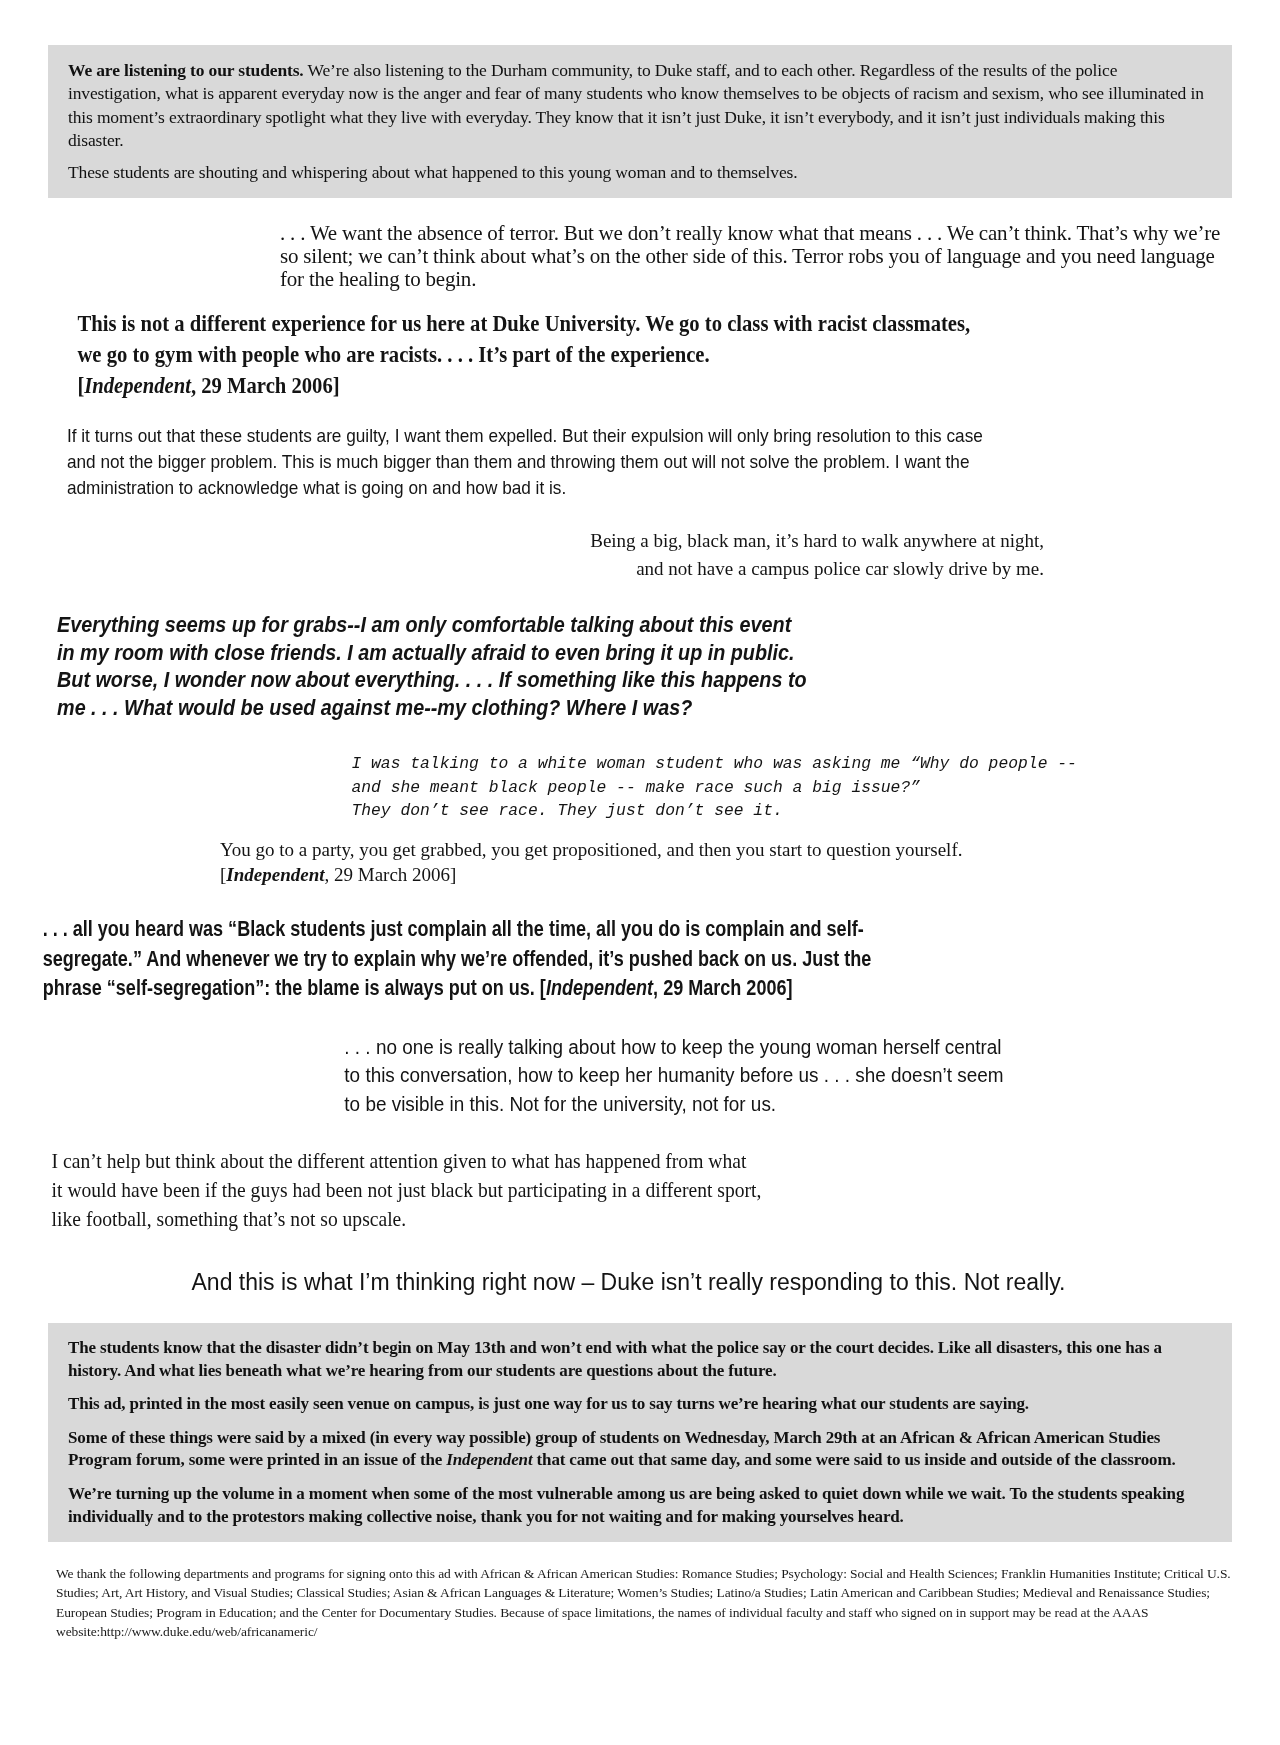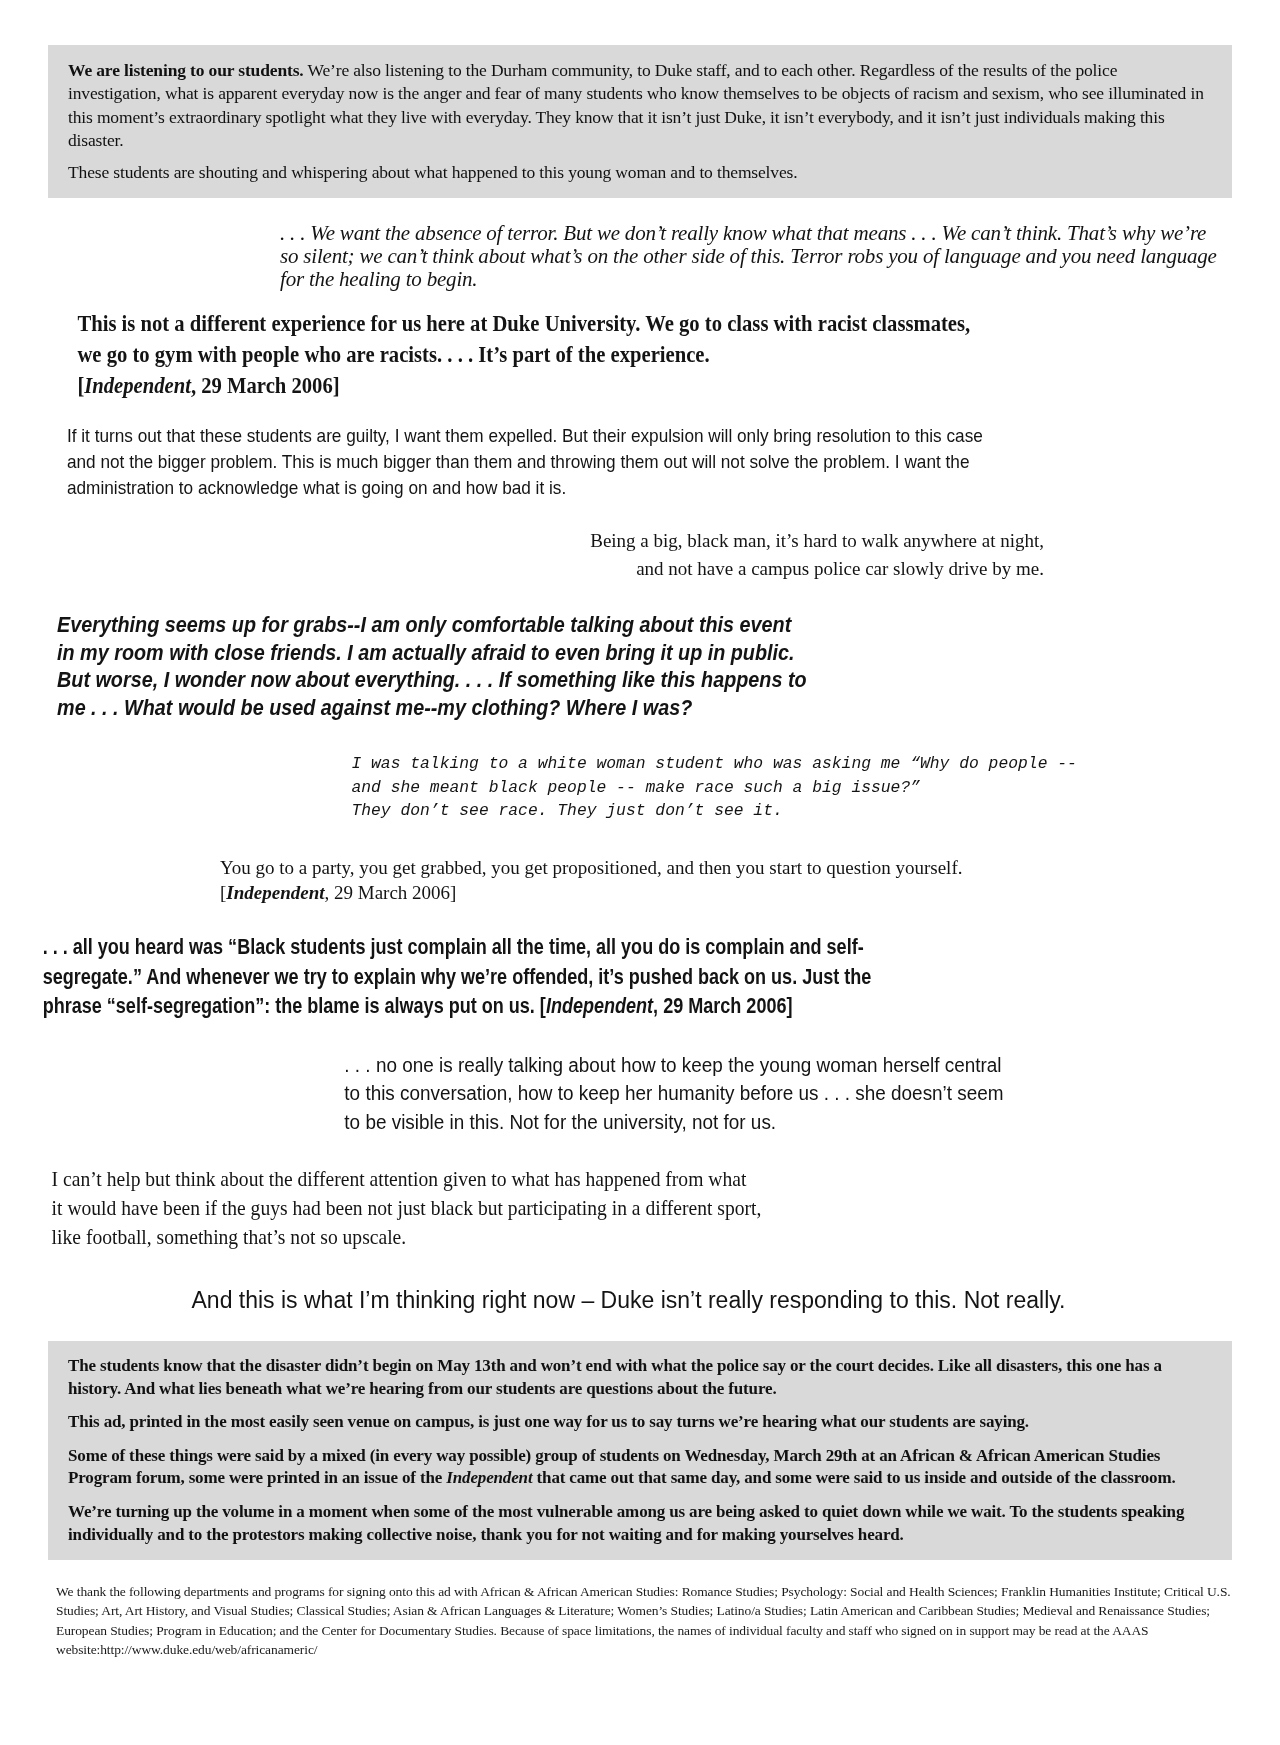--- a/index.html
+++ b/index.html
@@ -51,21 +51,20 @@
   
   .q-terror {
     margin-top: 24px;
     text-align: left;
     font-family: "Liberation Serif", serif;
     font-size: 21px;
     line-height: 1.08;
     padding-left: 280px;
     padding-right: 55px;
     letter-spacing: -0.2px;
-    font-style: italic;
   }
 
   
   .q-notdifferent {
     margin-top: 18px;
     padding-left: 90px;
     font-family: "Liberation Serif", serif;
     font-size: 24px;
     line-height: 1.28;
     font-weight: bold;
@@ -140,21 +139,21 @@
     color: #ffffff;
     font-family: "Liberation Serif", serif;
     font-weight: normal;
     font-size: 54px;
     line-height: 1.05;
     letter-spacing: -0.5px;
   }
 
   
   .q-party {
-    margin-top: 32px;
+    margin-top: 14px;
     padding-left: 220px;
     padding-right: 60px;
     font-family: "Liberation Serif", serif;
     font-size: 19px;
     line-height: 1.35;
   }
   .q-party .cite i { font-weight: bold; font-style: italic; }
 
   
   .q-complain {

